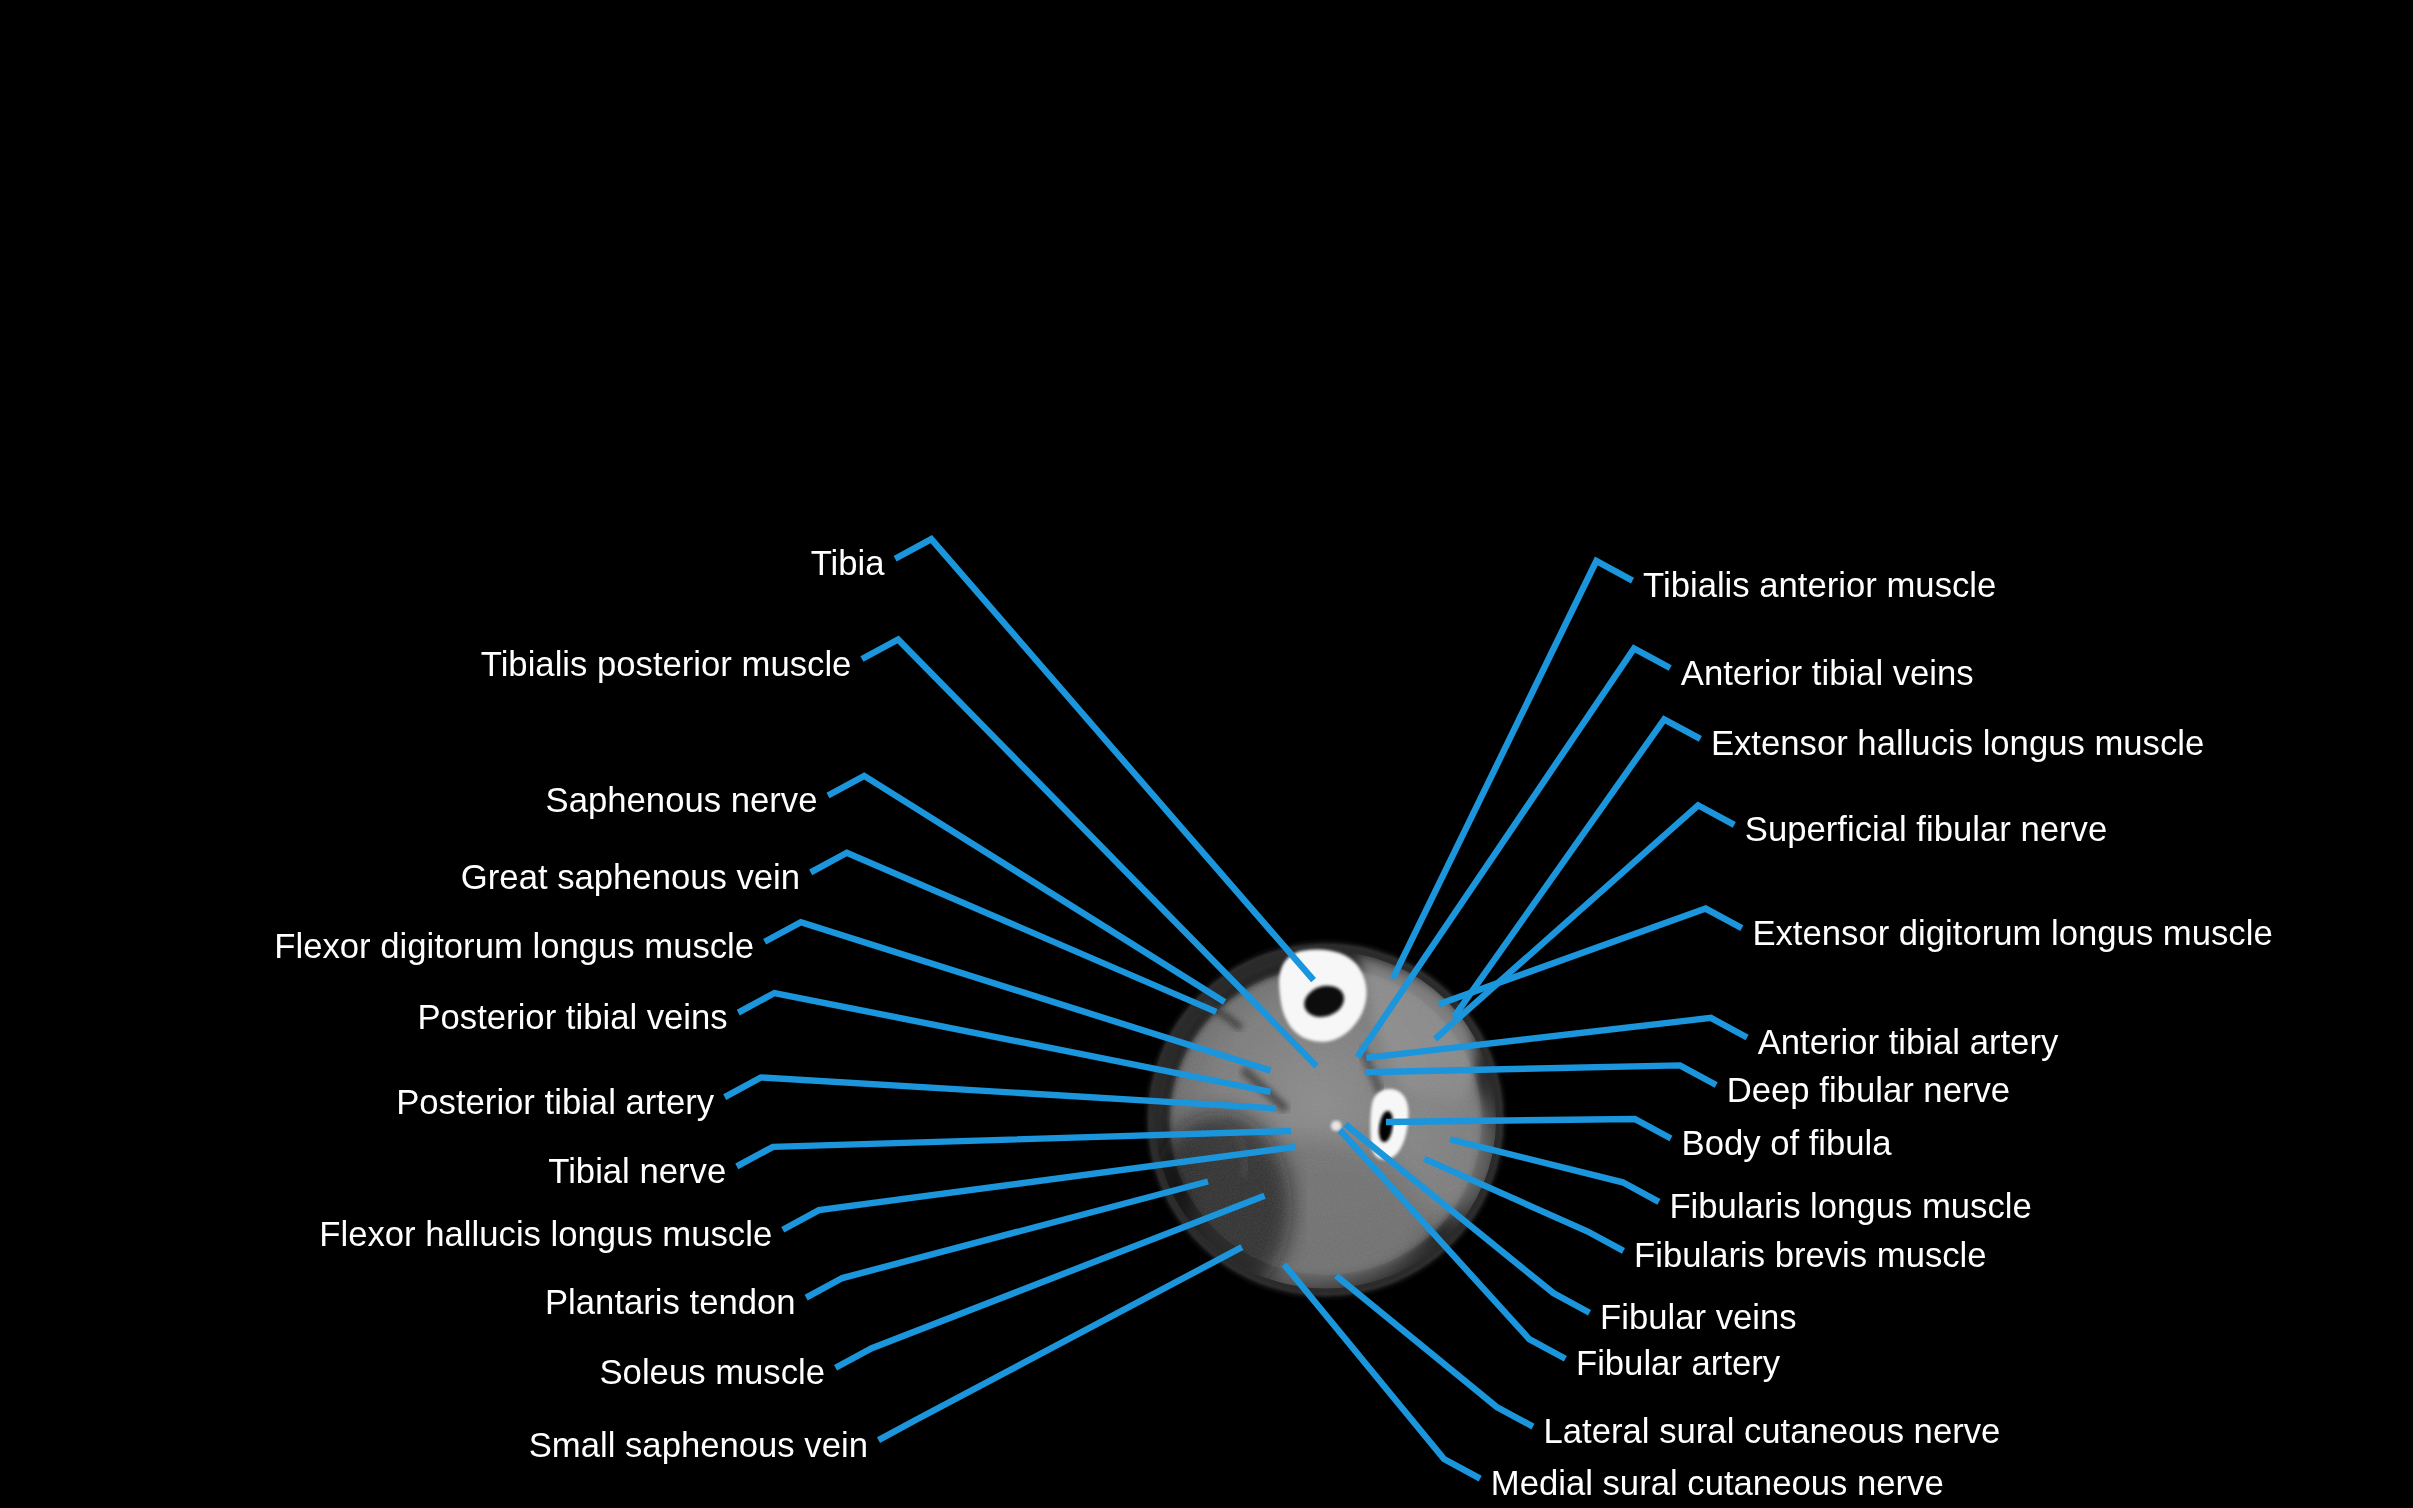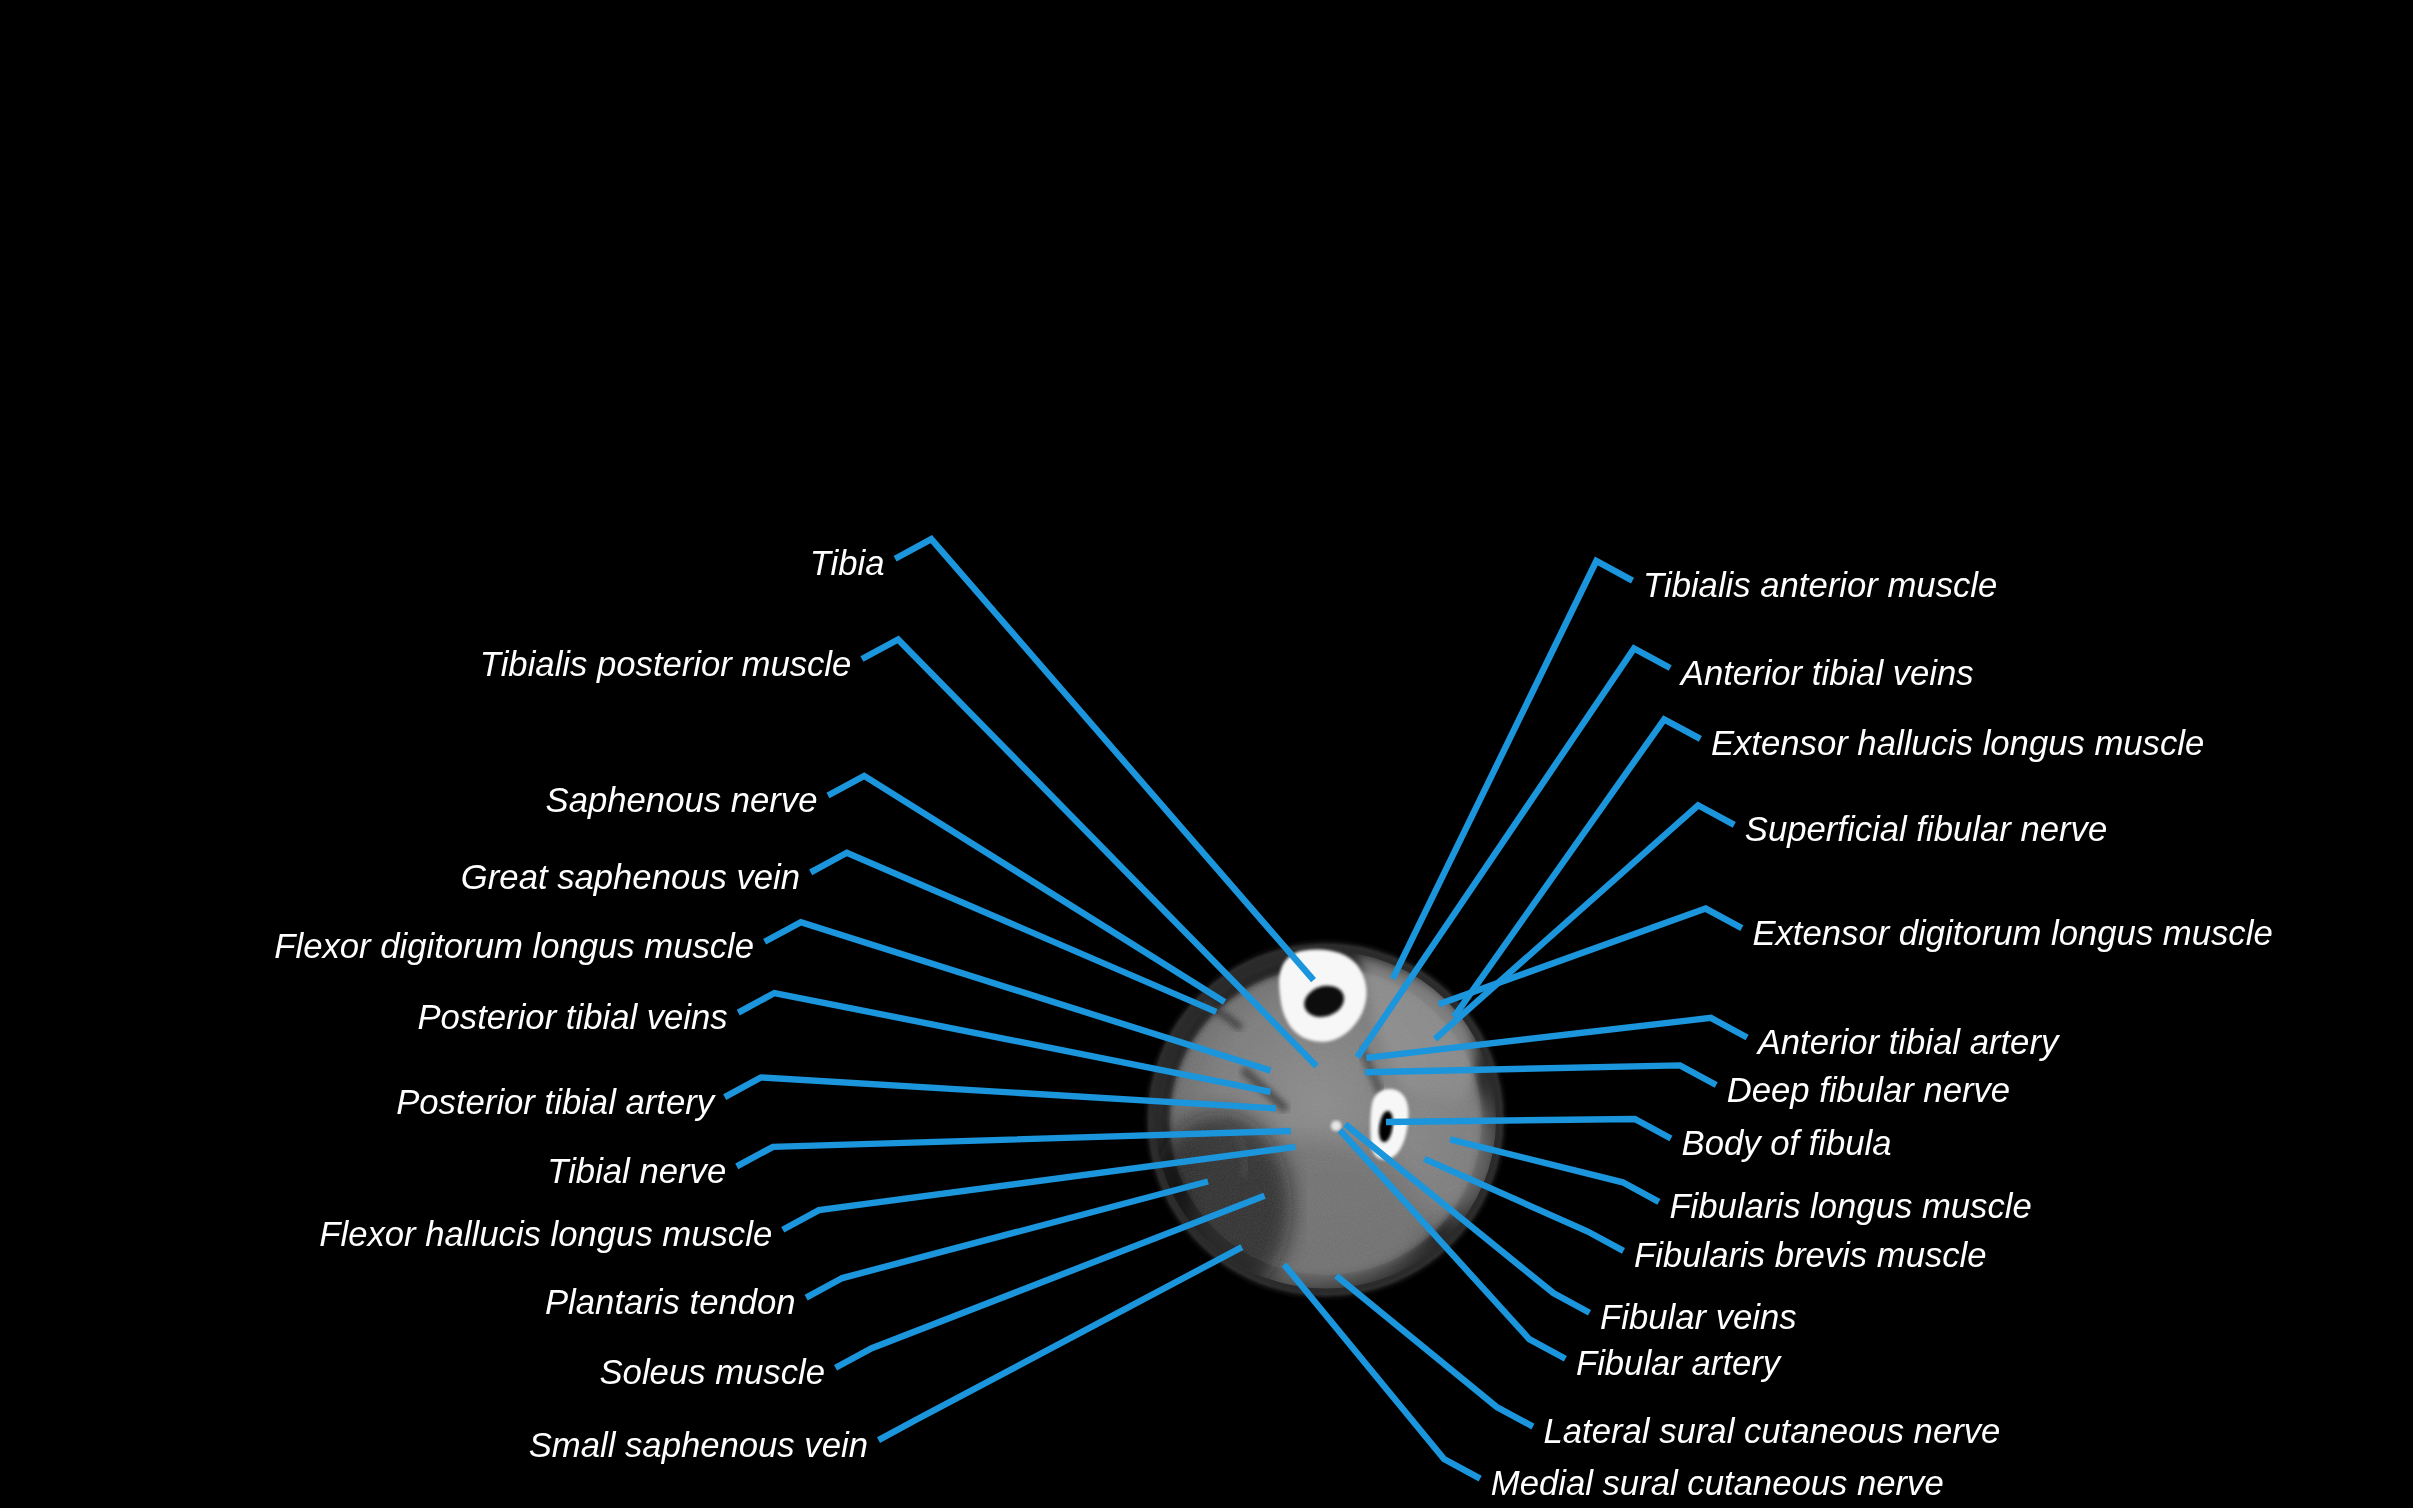--- a/index.html
+++ b/index.html
@@ -8,21 +8,20 @@
     background: #000;
     width: 2413px;
     height: 1508px;
     overflow: hidden;
   }
   #stage {
     position: relative;
     width: 2413px;
     height: 1284px;
     background: #000;
-    font-style: italic;
   }
   svg#diagram {
     position: absolute;
     left: 0;
     top: 0;
     width: 2413px;
     height: 1508px;
     display: block;
   }
   .anat-label {

